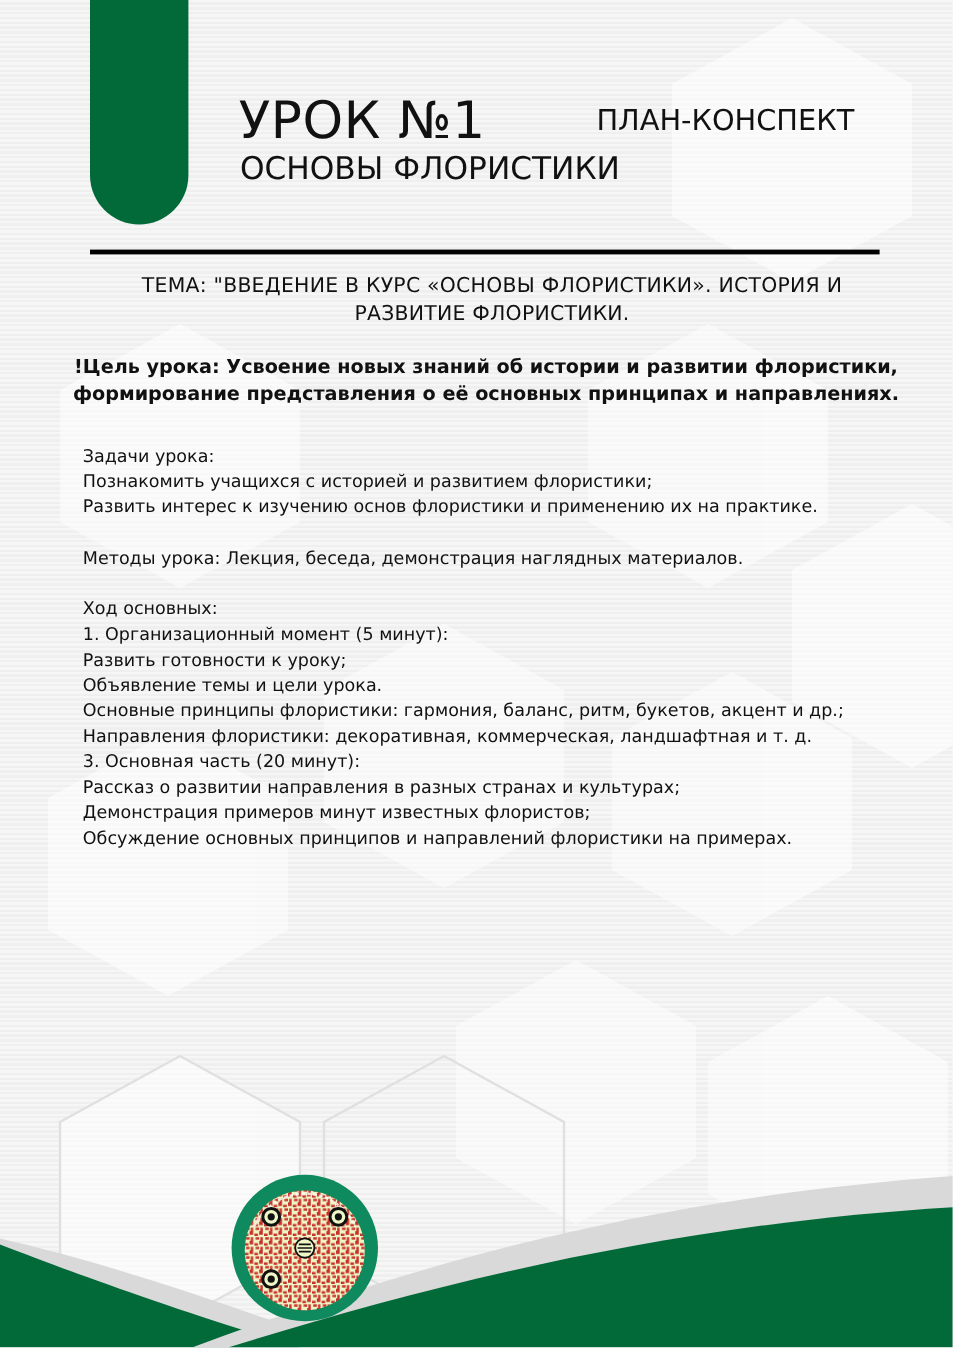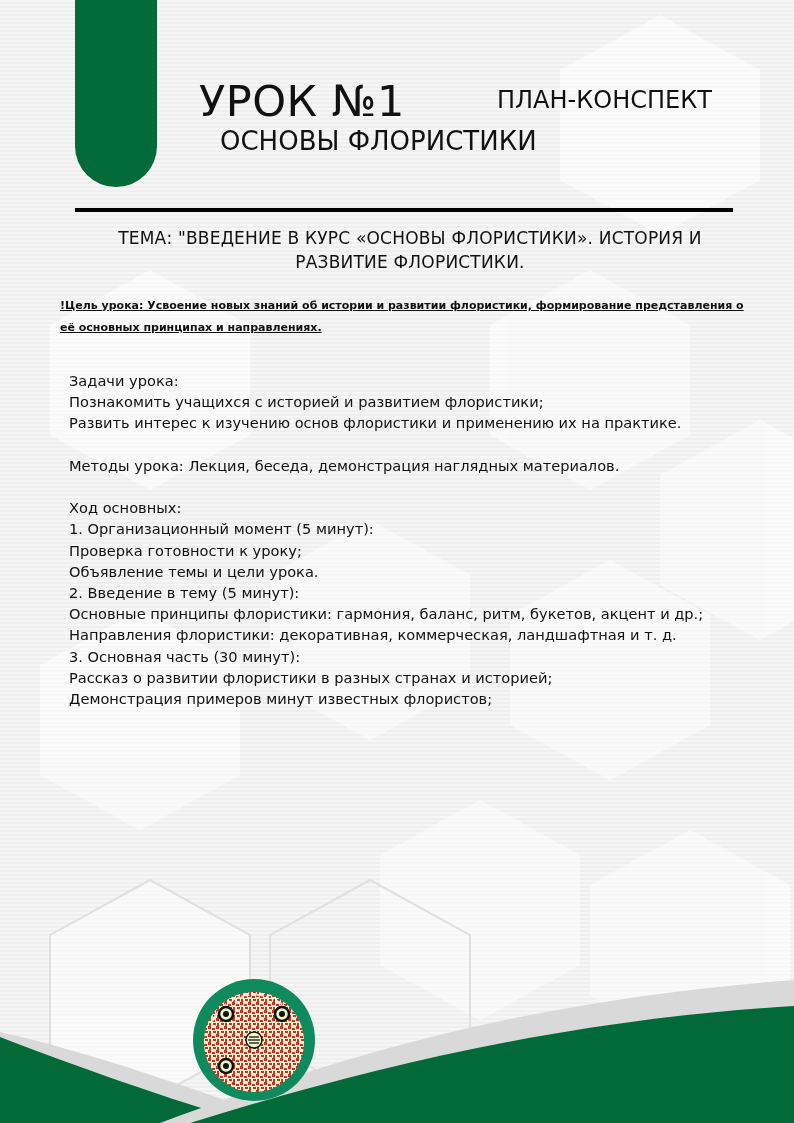--- a/index.html
+++ b/index.html
@@ -13,35 +13,35 @@
   .bg-hex { position: absolute; left: 0; top: 0; width: 794px; height: 1123px; z-index: 0; }
   .pill {
     position: absolute; left: 75px; top: -50px; width: 82px; height: 237px;
     background: #026a38; border-radius: 0 0 41px 41px; z-index: 1;
   }
   .title-main {
     position: absolute; left: 199px; top: 76px; font-size: 43px; font-weight: normal;
     letter-spacing: 0.5px; z-index: 2; white-space: nowrap;
   }
   .title-sub {
-    position: absolute; left: 200px; top: 126px; font-size: 26px; z-index: 2; white-space: nowrap; margin-left: 20px;
+    position: absolute; left: 200px; top: 126px; font-size: 26px; z-index: 2; white-space: nowrap;
   }
   .title-kind {
     position: absolute; left: 497px; top: 86px; font-size: 24px; z-index: 2; white-space: nowrap;
   }
   .rule {
     position: absolute; left: 75px; top: 208px; width: 658px; height: 4px; background: #000; z-index: 2;
   }
   .topic {
     position: absolute; left: 70px; top: 226px; width: 680px; text-align: center;
     font-size: 17px; line-height: 24px; z-index: 2; letter-spacing: 0.2px;
   }
   .goal {
-    position: absolute; left: 60px; top: 295px; width: 690px; 
-    font-size: 11px; line-height: 22px; font-weight: bold; z-index: 2; text-decoration: underline;
+    position: absolute; left: 60px; top: 295px; width: 690px; text-align: center;
+    font-size: 16px; line-height: 22px; font-weight: bold; z-index: 2;
   }
   .body {
     position: absolute; left: 69px; top: 370px; width: 657px;
     font-size: 14.6px; line-height: 21.2px; z-index: 2;
   }
   .body p { text-align: justify; text-align-last: left; }
   .body .gap { height: 21.2px; }
   .bottom-art { position: absolute; left: 0; top: 960px; width: 794px; height: 163px; z-index: 3; }
   .qr {
     position: absolute; left: 192px; top: 978px; width: 124px; height: 124px; z-index: 4;
@@ -83,28 +83,28 @@
 
 <div class="body">
   <p>Задачи урока:</p>
   <p>Познакомить учащихся с историей и развитием флористики;</p>
   <p>Развить интерес к изучению основ флористики и применению их на практике.</p>
   <div class="gap"></div>
   <p>Методы урока: Лекция, беседа, демонстрация наглядных материалов.</p>
   <div class="gap"></div>
   <p>Ход основных:</p>
   <p>1. Организационный момент (5 минут):</p>
-  <p>Проверка готовности к уроку;</p>
+  <p>Развить готовности к уроку;</p>
   <p>Объявление темы и цели урока.</p>
-  <p>2. Введение в тему (5 минут):</p>
   <p>Основные принципы флористики: гармония, баланс, ритм, букетов, акцент и др.;</p>
   <p>Направления флористики: декоративная, коммерческая, ландшафтная и т. д.</p>
-  <p>3. Основная часть (30 минут):</p>
-  <p>Рассказ о развитии флористики в разных странах и историей;</p>
+  <p>3. Основная часть (20 минут):</p>
+  <p>Рассказ о развитии направления в разных странах и культурах;</p>
   <p>Демонстрация примеров минут известных флористов;</p>
+  <p>Обсуждение основных принципов и направлений флористики на примерах.</p>
 </div>
 
 <svg class="bottom-art" viewBox="0 960 794 163">
 
   <path d="M0,1032 C80,1050 170,1080 290,1123 L0,1123 Z" fill="#d9d9d9"></path>
 
   <path d="M0,1037 C60,1060 140,1090 250,1123 L0,1123 Z" fill="#026a38"></path>
 
   <path d="M160,1123 C330,1060 520,1000 794,980 L794,1123 Z" fill="#d9d9d9"></path>
 

